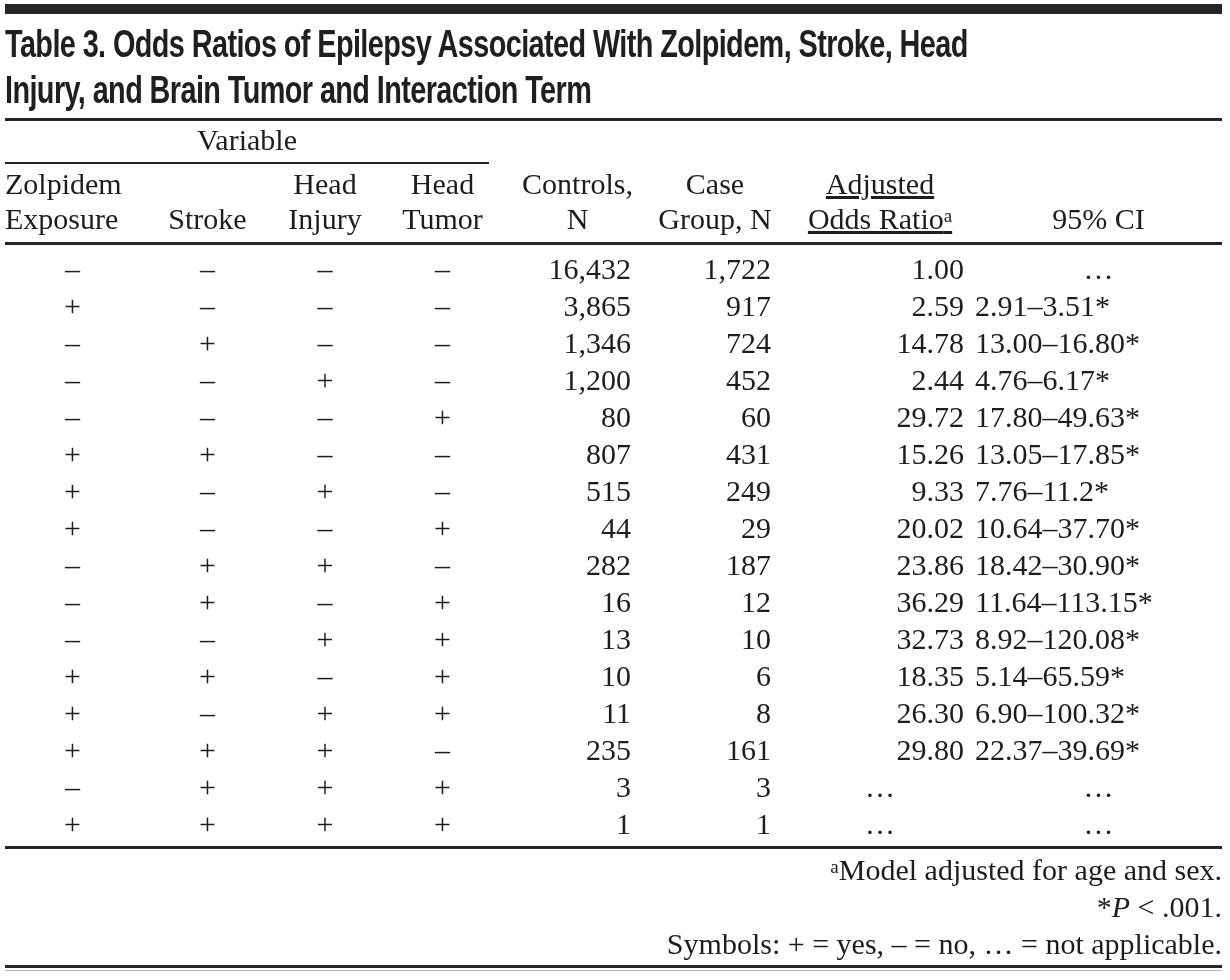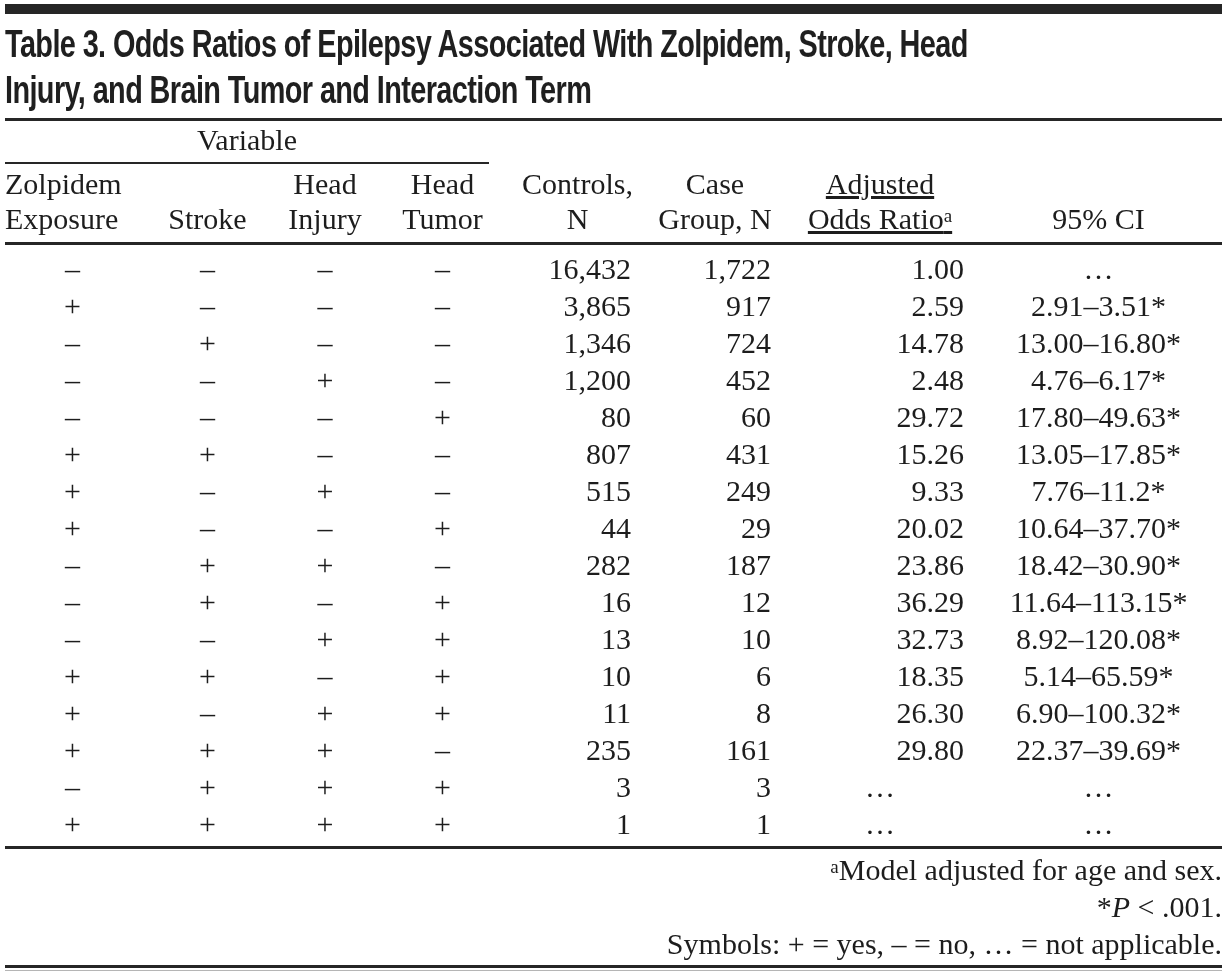--- a/index.html
+++ b/index.html
@@ -60,21 +60,21 @@
   tr.colheads th.ha-left{text-align:left;}
   tr.colheads th.ha-center{text-align:center;margin-top:36px;}
   th.th-c6{padding-left:26px;}
   th.th-c7{padding-left:30px;text-decoration:underline;}
   sup.hdr-sup, sup.fn-sup{font-size:19px;line-height:0;vertical-align:7px;}
 
   tbody td{height:37px;padding:0;line-height:37px;}
   tbody tr:first-child td{padding-top:5px;}
   td.sym{text-align:center;}
   td.num{text-align:right;}
-  td.ci{text-align:center;}
+  td.ci{text-align:left;}
   td.col5{padding-right:14px;}
   td.col6{padding-right:14px;}
   td.col7{padding-right:11px;}
   td.dots{text-align:center;padding-right:0;}
 
   .footnotes{
     width:1217px;
     border-top:3px solid var(--rule);
     margin-top:4px;
     padding-top:2px;
@@ -184,21 +184,21 @@
           <td class="col7 num">14.78</td>
           <td class="col8 ci">13.00–16.80*</td>
         </tr>
         <tr>
           <td class="col1 sym">–</td>
           <td class="col2 sym">–</td>
           <td class="col3 sym">+</td>
           <td class="col4 sym">–</td>
           <td class="col5 num">1,200</td>
           <td class="col6 num">452</td>
-          <td class="col7 num">2.48</td>
+          <td class="col7 num">2.44</td>
           <td class="col8 ci">4.76–6.17*</td>
         </tr>
         <tr>
           <td class="col1 sym">–</td>
           <td class="col2 sym">–</td>
           <td class="col3 sym">–</td>
           <td class="col4 sym">+</td>
           <td class="col5 num">80</td>
           <td class="col6 num">60</td>
           <td class="col7 num">29.72</td>

